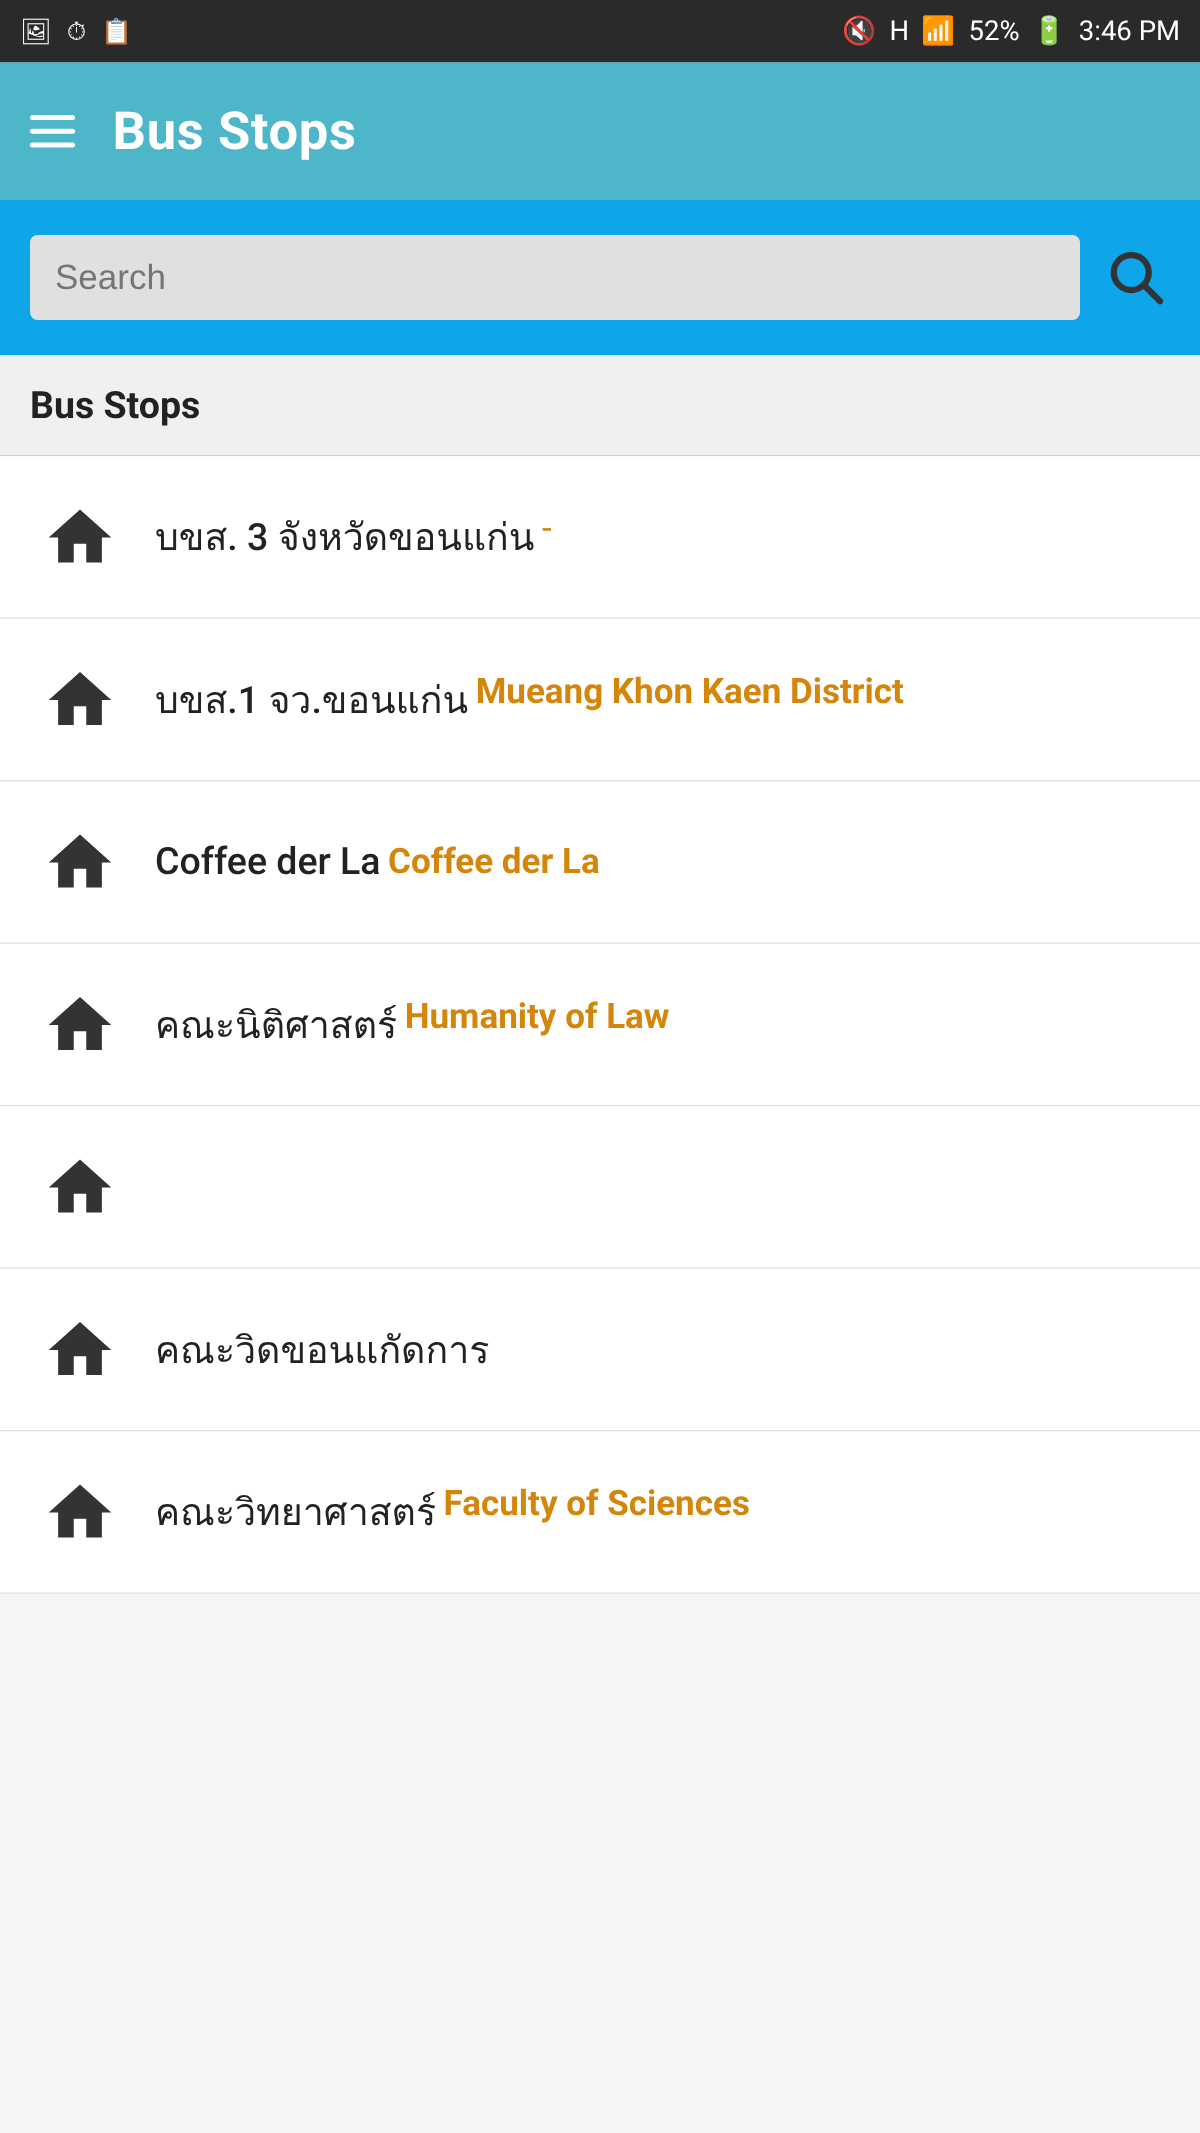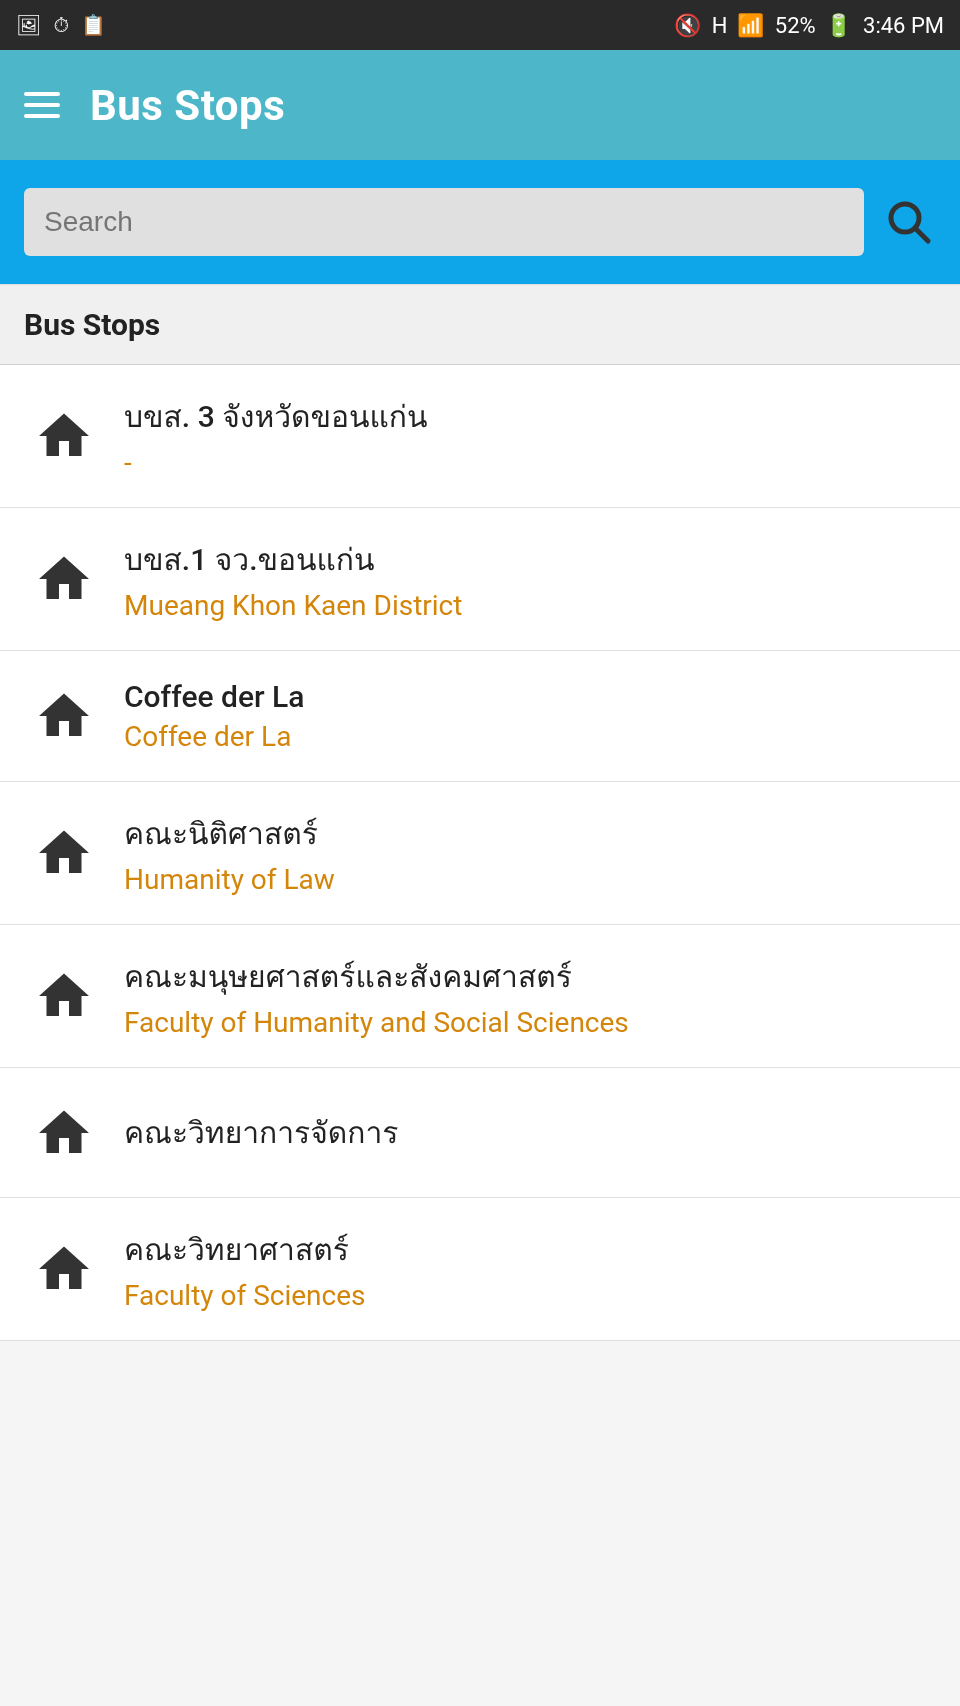--- a/index.html
+++ b/index.html
@@ -134,31 +134,31 @@
     }
     .home-icon-svg {
       width: 60px;
       height: 60px;
       fill: #333;
     }
     .stop-info {
       flex: 1;
       margin-left: 20px;
       display: flex;
-      flex-direction: column;
       gap: 6px;
     }
     .stop-name-thai {
       font-size: 30px;
       color: #222;
       font-weight: 500;
     }
     .stop-name-en {
       font-size: 28px;
       color: #d4860a;
+      font-weight: bold;
     }
     .stop-name-dash {
       font-size: 28px;
       color: #d4860a;
     }
   </style>
 </head>
 <body>
 
 <div class="status-bar">
@@ -251,34 +251,30 @@
       <span class="stop-name-en">Humanity of Law</span>
     </div>
   </div>
 
   <div class="bus-stop-item">
     <div class="home-icon-wrap">
       <svg class="home-icon-svg" viewBox="0 0 24 24">
         <path d="M10 20v-6h4v6h5v-8h3L12 3 2 12h3v8z"></path>
       </svg>
     </div>
-    <div class="stop-info">
-      <span class="stop-name-thai">คณะมนุษยศาสตร์และสังคมศาสตร์</span>
-      <span class="stop-name-en">Faculty of Humanity and Social Sciences</span>
-    </div>
-  </div>
-
-  <div class="bus-stop-item">
-    <div class="home-icon-wrap">
-      <svg class="home-icon-svg" viewBox="0 0 24 24">
-        <path d="M10 20v-6h4v6h5v-8h3L12 3 2 12h3v8z"></path>
-      </svg>
-    </div>
-    <div class="stop-info">
-      <span class="stop-name-thai">คณะวิทยาการจัดการ</span>
+  </div>
+
+  <div class="bus-stop-item">
+    <div class="home-icon-wrap">
+      <svg class="home-icon-svg" viewBox="0 0 24 24">
+        <path d="M10 20v-6h4v6h5v-8h3L12 3 2 12h3v8z"></path>
+      </svg>
+    </div>
+    <div class="stop-info">
+      <span class="stop-name-thai">คณะวิดขอนแกัดการ</span>
     </div>
   </div>
 
   <div class="bus-stop-item">
     <div class="home-icon-wrap">
       <svg class="home-icon-svg" viewBox="0 0 24 24">
         <path d="M10 20v-6h4v6h5v-8h3L12 3 2 12h3v8z"></path>
       </svg>
     </div>
     <div class="stop-info">

